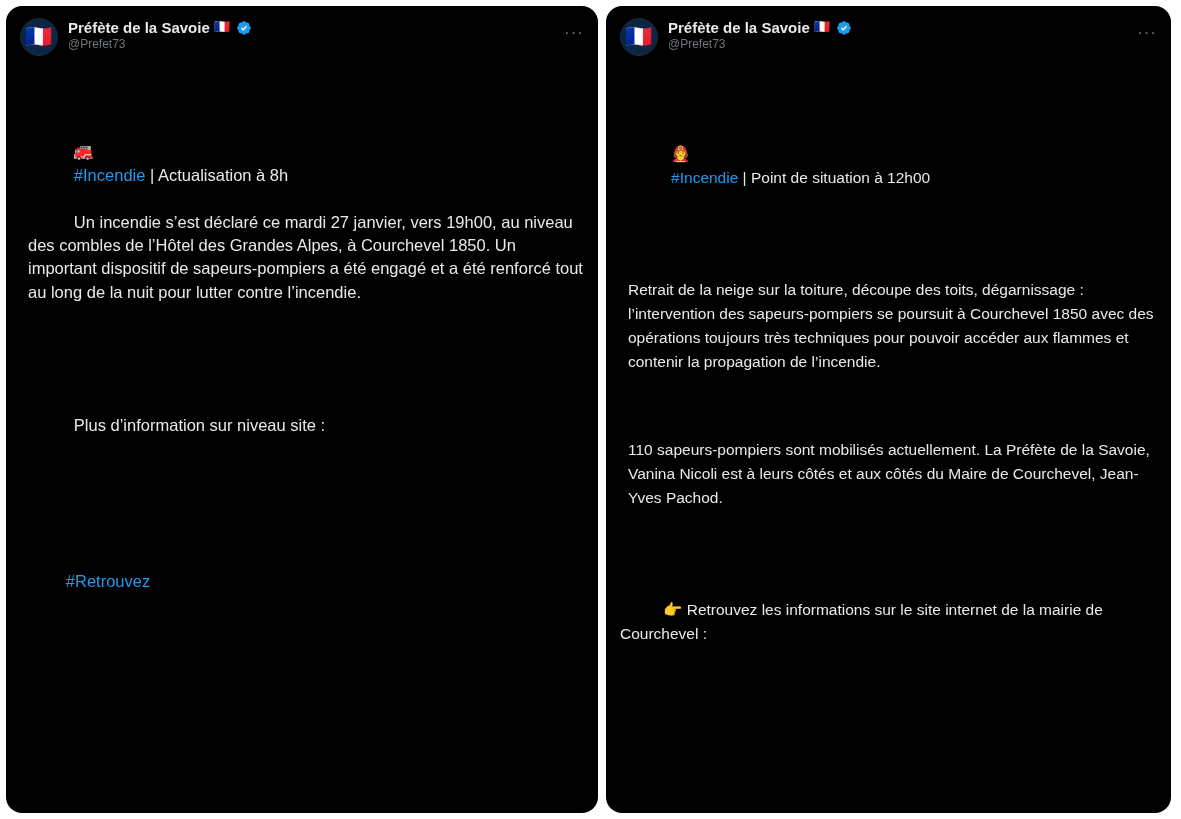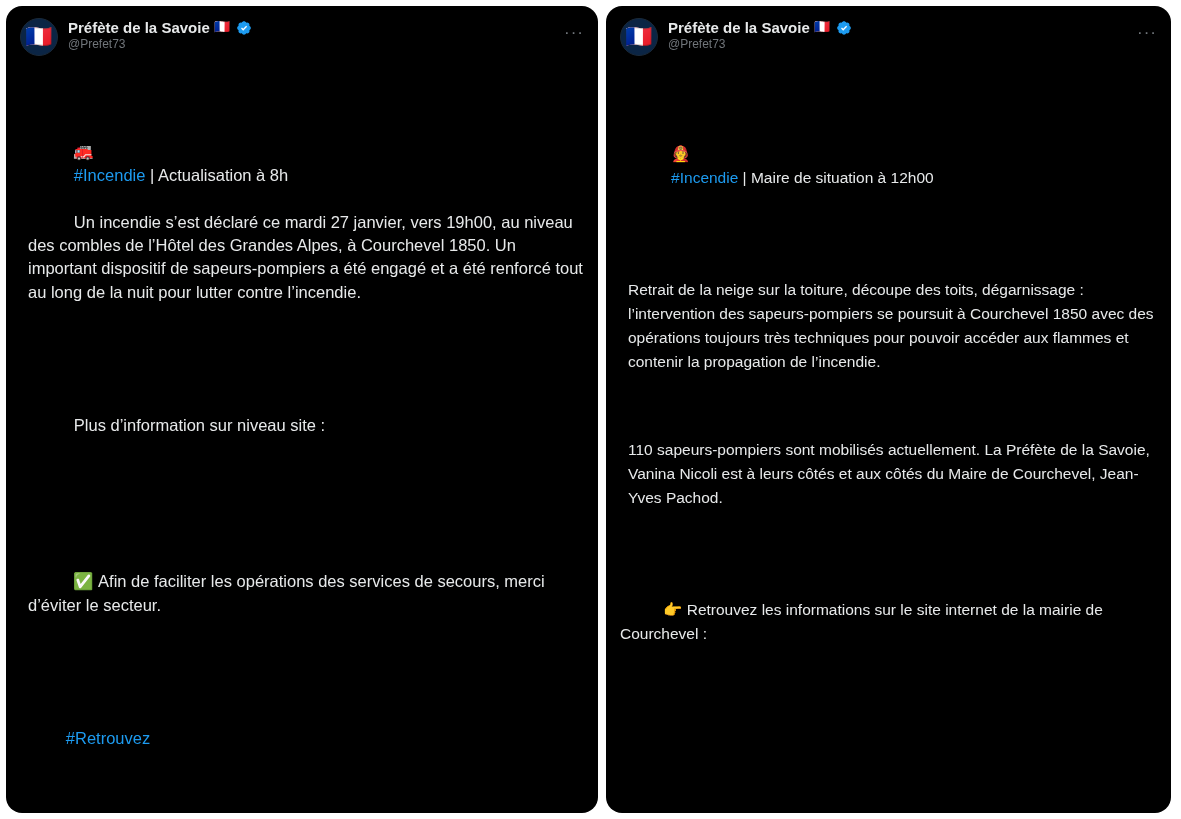--- a/index.html
+++ b/index.html
@@ -122,23 +122,20 @@
 
       <div class="tweet-body">
         <div class="para">
           <span>🚒</span>
           <a class="link" href="#">#Incendie</a><span> | Actualisation à 8h</span><br>
           <span>Un incendie s’est déclaré ce mardi 27 janvier, vers 19h00, au niveau des combles de l’Hôtel des Grandes Alpes, à Courchevel 1850. Un important dispositif de sapeurs-pompiers a été engagé et a été renforcé tout au long de la nuit pour lutter contre l’incendie.</span>
         </div>
         <div class="para">
           <span>Plus d’information sur niveau site :</span><br>
         </div>
-        <div class="para">
-          <span>✅</span><span> Afin de faciliter les opérations des services de secours, merci d’éviter le secteur.</span>
-        </div>
         <div class="para-tight">
           <a class="link" href="#">#Retrouvez</a>
         </div>
       </div>
 
     </div>
 
   </div>
 
   <div class="tweet-card card-right">
@@ -160,21 +157,21 @@
             </span>
           </div>
           <div class="handle">@Prefet73</div>
         </div>
         <div class="more-dots">···</div>
       </div>
 
       <div class="tweet-body right">
         <div class="para">
           <span>🧑‍🚒</span>
-          <a class="link" href="#">#Incendie</a><span> | Maire de situation à 12h00</span>
+          <a class="link" href="#">#Incendie</a><span> | Point de situation à 12h00</span>
         </div>
         <div class="para">Retrait de la neige sur la toiture, découpe des toits, dégarnissage : l’intervention des sapeurs-pompiers se poursuit à Courchevel 1850 avec des opérations toujours très techniques pour pouvoir accéder aux flammes et contenir la propagation de l’incendie.</div>
         <div class="para">110 sapeurs-pompiers sont mobilisés actuellement. La Préfète de la Savoie, Vanina Nicoli est à leurs côtés et aux côtés du Maire de Courchevel, Jean-Yves Pachod.</div>
         <div class="para-tight">
           <span>👉</span><span> Retrouvez les informations sur le site internet de la mairie de Courchevel :</span>
         </div>
         
       </div>
 
     </div>

